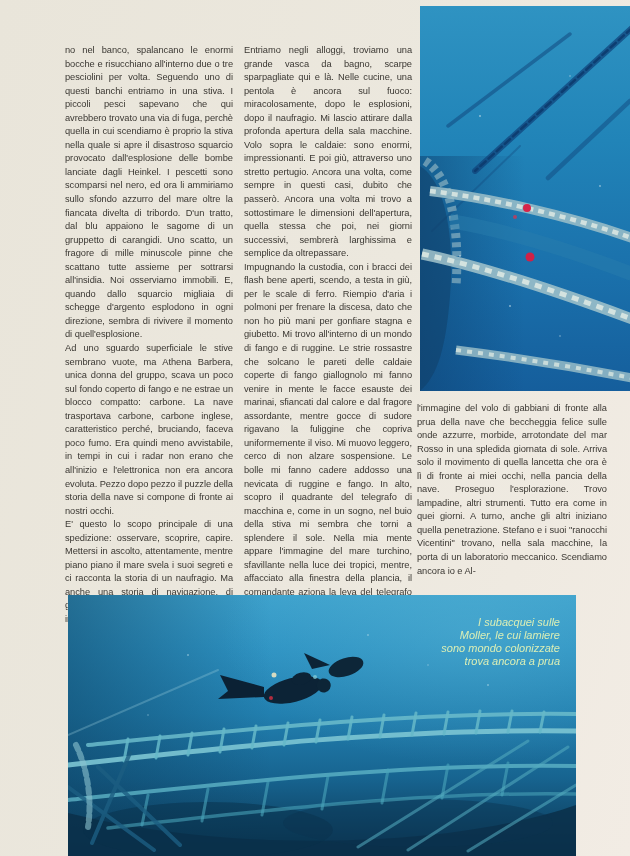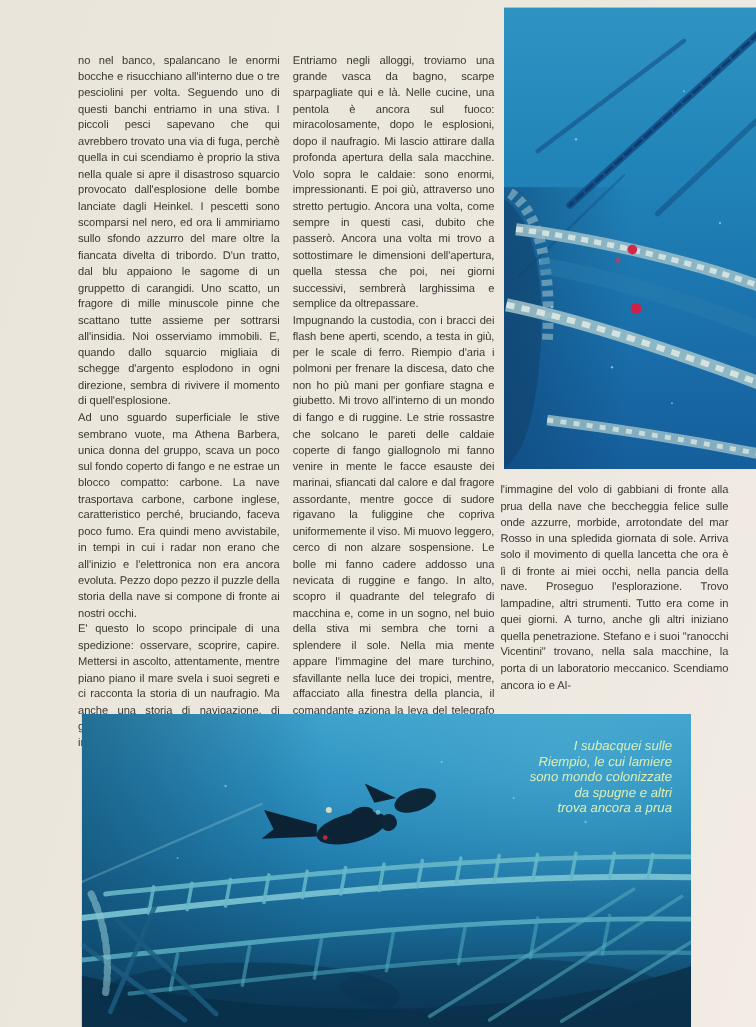--- a/index.html
+++ b/index.html
@@ -196,20 +196,19 @@
         <circle cx="120" cy="60" r="1"></circle>
           <circle cx="300" cy="40" r="0.9"></circle>
         <circle cx="420" cy="90" r="1"></circle>
           <circle cx="80" cy="120" r="0.8"></circle>
         <circle cx="360" cy="70" r="0.8"></circle>
       </g>
     </svg>
 
     <div class="caption">
       <div>I subacquei sulle</div>
-      <div>Riempio, le cui lamiere</div>
+      <div>Moller, le cui lamiere</div>
       <div>sono mondo colonizzate</div>
-      <div>da spugne e altri</div>
       <div>trova ancora a prua</div>
     </div>
   </div>
 
 </div>
 
 </body></html>

